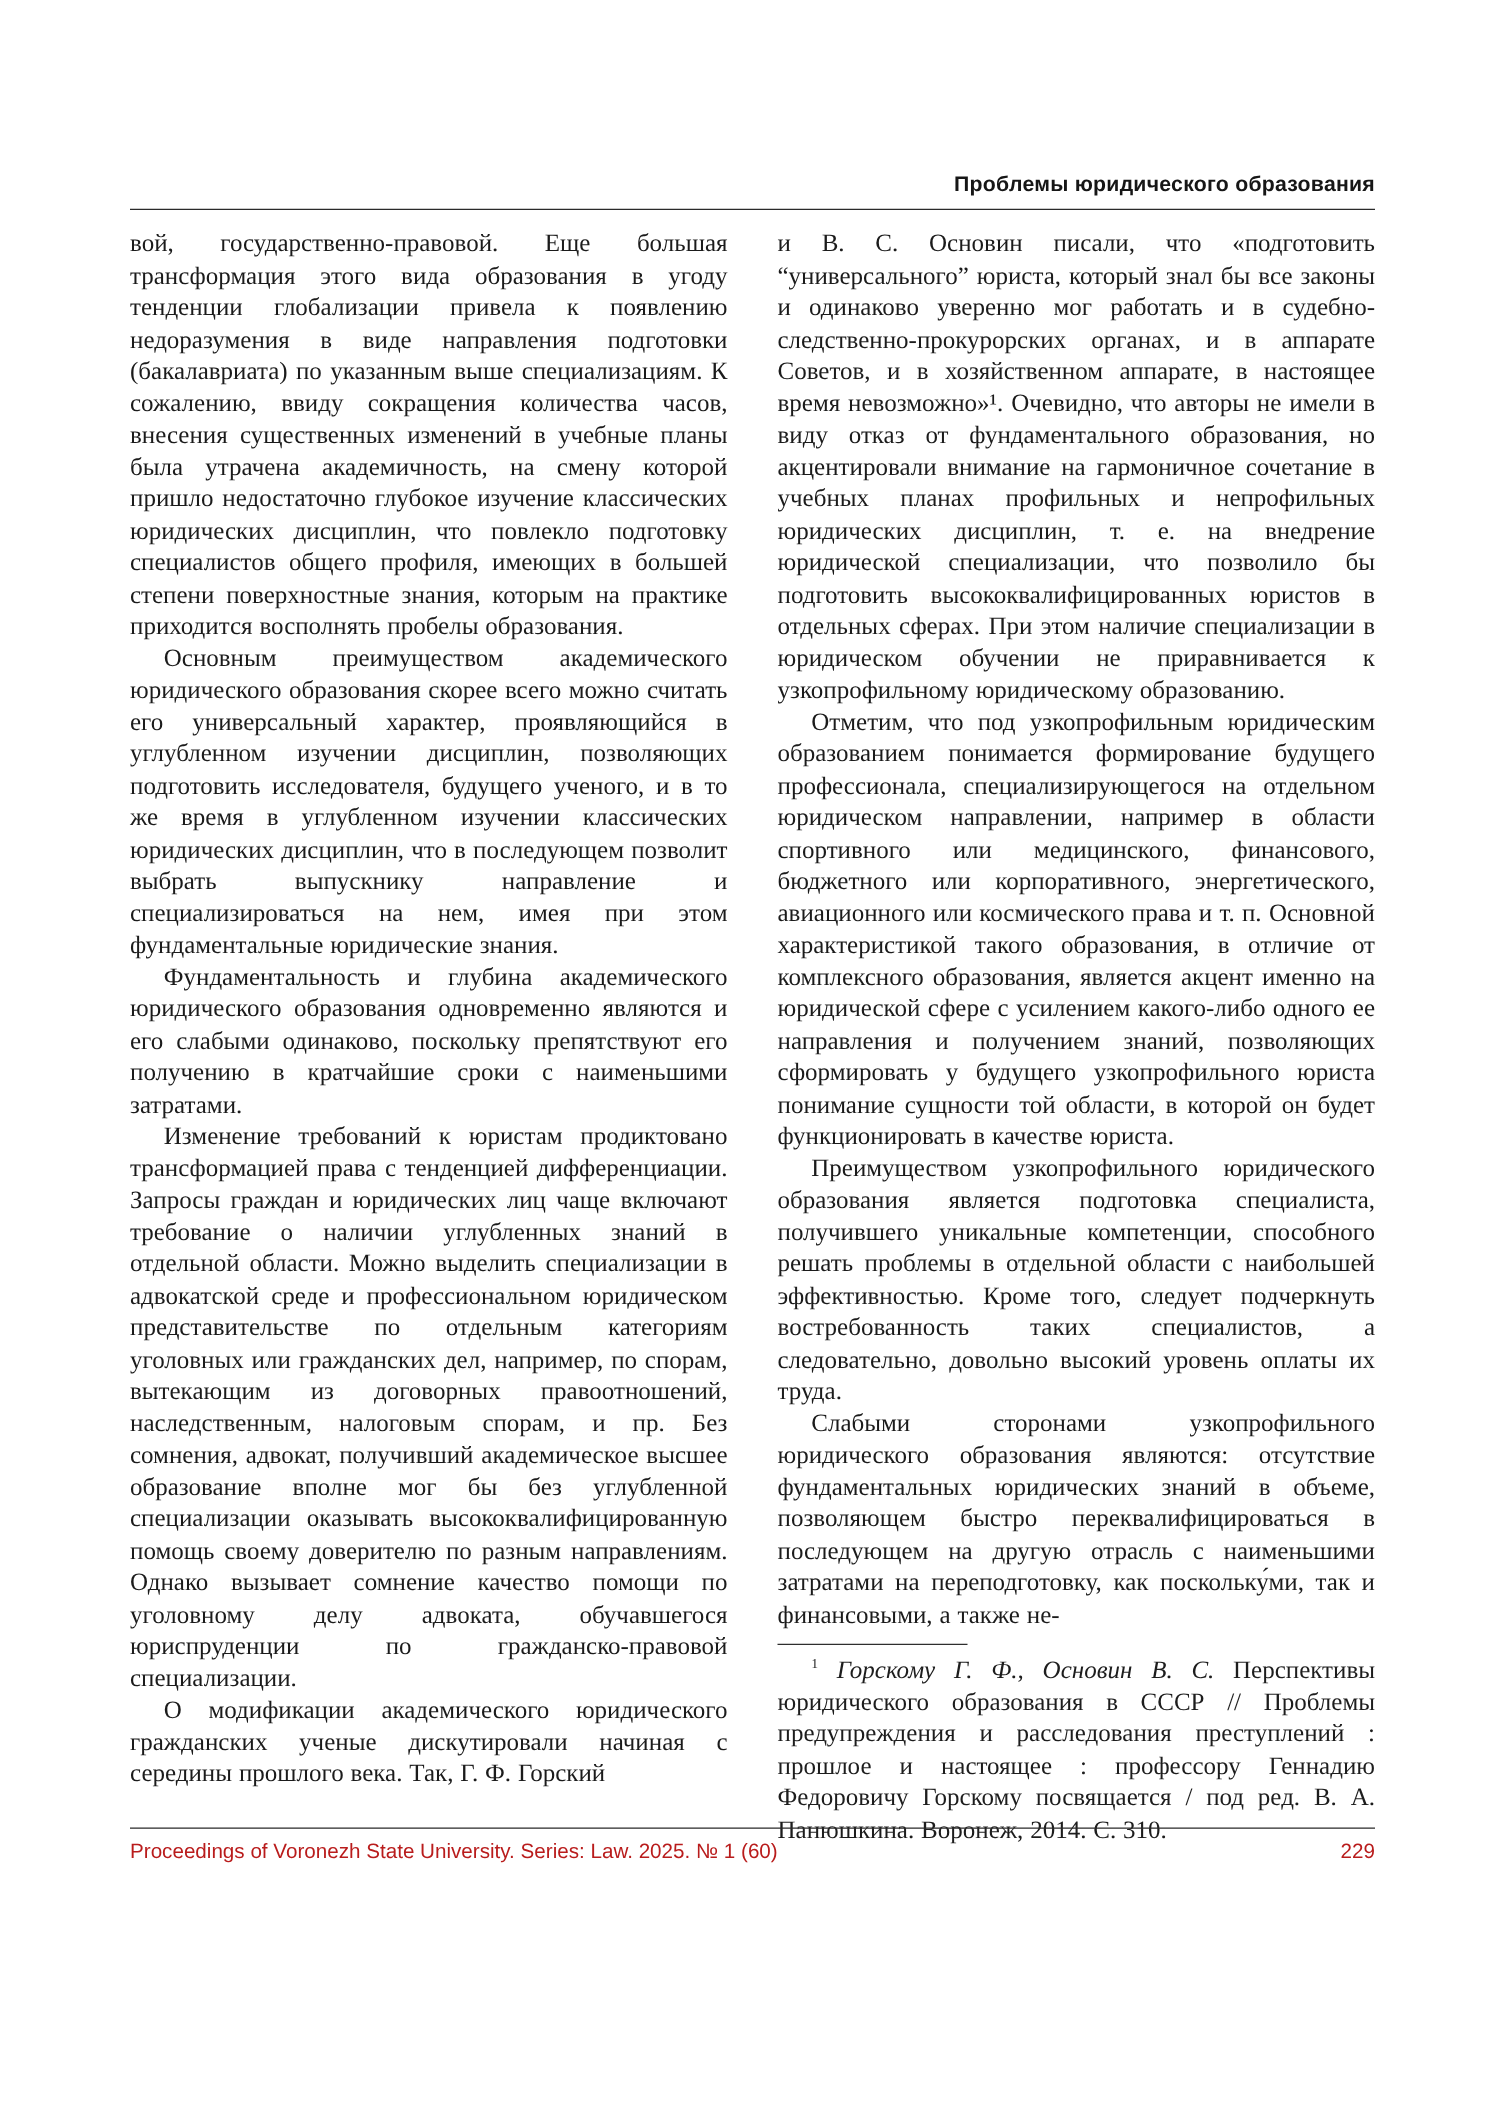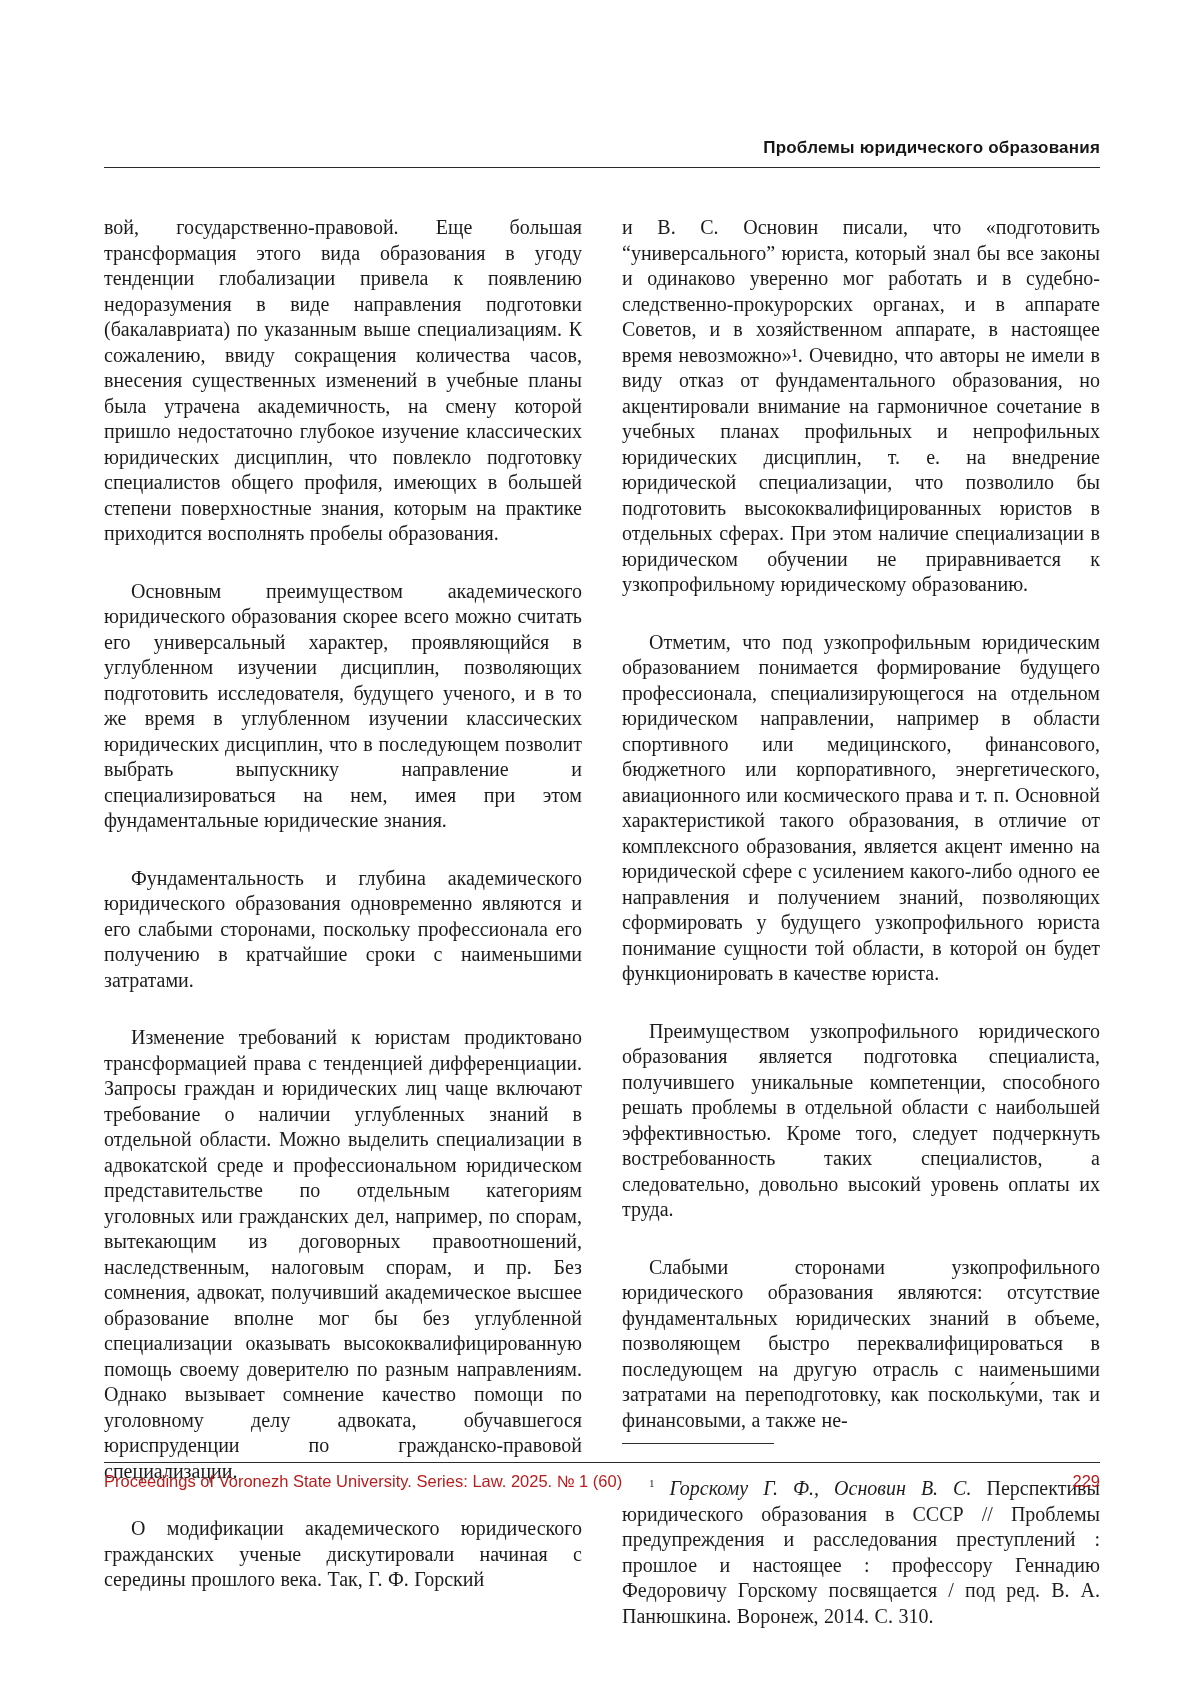--- a/index.html
+++ b/index.html
@@ -46,21 +46,20 @@
     min-width: 0;
   }
   .col p {
     font-size: 20px;
     line-height: 25.5px;
     text-align: justify;
     text-indent: 27px;
     hyphens: auto;
     -webkit-hyphens: auto;
     word-spacing: 0.5px;
-    margin-top: 32px;
   }
   .col p.no-indent { text-indent: 0; }
   
   .footnote { margin-top: 10px; }
   .footnote-rule {
     border: none;
     border-top: 1px solid #2e2e2e;
     width: 152px;
     height: 0;
     margin: 4px 0 8px 0;
@@ -101,21 +100,21 @@
   <div class="running-head">
     <span>Проблемы юридического образования</span>
   </div>
   <hr class="header-rule">
 
   <div class="columns">
 
     <section class="col">
       <p class="no-indent">вой, государственно-правовой. Еще большая трансформация этого вида образования в угоду тенденции глобализации привела к появлению недоразумения в виде направления подготовки (бакалавриата) по указанным выше специализациям. К сожалению, ввиду сокращения количества часов, внесения существенных изменений в учебные планы была утрачена академичность, на смену которой пришло недостаточно глубокое изучение классических юридических дисциплин, что повлекло подготовку специалистов общего профиля, имеющих в большей степени поверхностные знания, которым на практике приходится восполнять пробелы образования.</p>
       <p>Основным преимуществом академического юридического образования скорее всего можно считать его универсальный характер, проявляющийся в углубленном изучении дисциплин, позволяющих подготовить исследователя, будущего ученого, и в то же время в углубленном изучении классических юридических дисциплин, что в последующем позволит выбрать выпускнику направление и специализироваться на нем, имея при этом фундаментальные юридические знания.</p>
-      <p>Фундаментальность и глубина академического юридического образования одновременно являются и его слабыми сторонами, поскольку профессионала его получению в кратчайшие сроки с наименьшими затратами.</p>
+      <p>Фундаментальность и глубина академического юридического образования одновременно являются и его слабыми одинаково, поскольку препятствуют его получению в кратчайшие сроки с наименьшими затратами.</p>
       <p>Изменение требований к юристам продиктовано трансформацией права с тенденцией дифференциации. Запросы граждан и юридических лиц чаще включают требование о наличии углубленных знаний в отдельной области. Можно выделить специализации в адвокатской среде и профессиональном юридическом представительстве по отдельным категориям уголовных или гражданских дел, например, по спорам, вытекающим из договорных правоотношений, наследственным, налоговым спорам, и пр. Без сомнения, адвокат, получивший академическое высшее образование вполне мог бы без углубленной специализации оказывать высококвалифицированную помощь своему доверителю по разным направлениям. Однако вызывает сомнение качество помощи по уголовному делу адвоката, обучавшегося юриспруденции по гражданско-правовой специализации.</p>
       <p>О модификации академического юридического гражданских ученые дискутировали начиная с середины прошлого века. Так, Г. Ф. Горский</p>
     </section>
 
     <section class="col">
       <p class="no-indent">и В. С. Основин писали, что «подготовить “универсального” юриста, который знал бы все законы и одинаково уверенно мог работать и в судебно-следственно-прокурорских органах, и в аппарате Советов, и в хозяйственном аппарате, в настоящее время невозможно»¹. Очевидно, что авторы не имели в виду отказ от фундаментального образования, но акцентировали внимание на гармоничное сочетание в учебных планах профильных и непрофильных юридических дисциплин, т. е. на внедрение юридической специализации, что позволило бы подготовить высококвалифицированных юристов в отдельных сферах. При этом наличие специализации в юридическом обучении не приравнивается к узкопрофильному юридическому образованию.</p>
       <p>Отметим, что под узкопрофильным юридическим образованием понимается формирование будущего профессионала, специализирующегося на отдельном юридическом направлении, например в области спортивного или медицинского, финансового, бюджетного или корпоративного, энергетического, авиационного или космического права и т. п. Основной характеристикой такого образования, в отличие от комплексного образования, является акцент именно на юридической сфере с усилением какого-либо одного ее направления и получением знаний, позволяющих сформировать у будущего узкопрофильного юриста понимание сущности той области, в которой он будет функционировать в качестве юриста.</p>
       <p>Преимуществом узкопрофильного юридического образования является подготовка специалиста, получившего уникальные компетенции, способного решать проблемы в отдельной области с наибольшей эффективностью. Кроме того, следует подчеркнуть востребованность таких специалистов, а следовательно, довольно высокий уровень оплаты их труда.</p>
       <p>Слабыми сторонами узкопрофильного юридического образования являются: отсутствие фундаментальных юридических знаний в объеме, позволяющем быстро переквалифицироваться в последующем на другую отрасль с наименьшими затратами на переподготовку, как поскольку́ми, так и финансовыми, а также не-</p>
 

